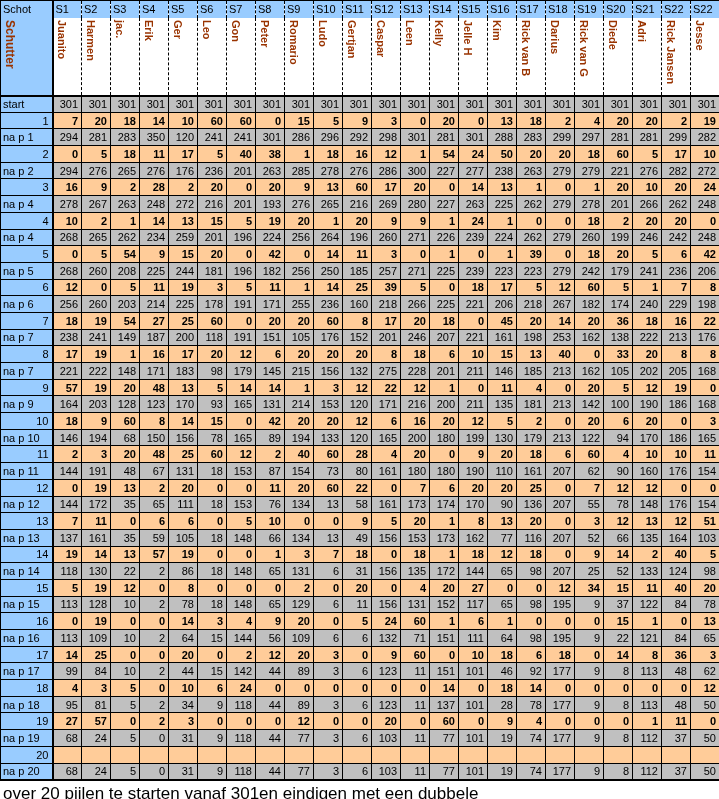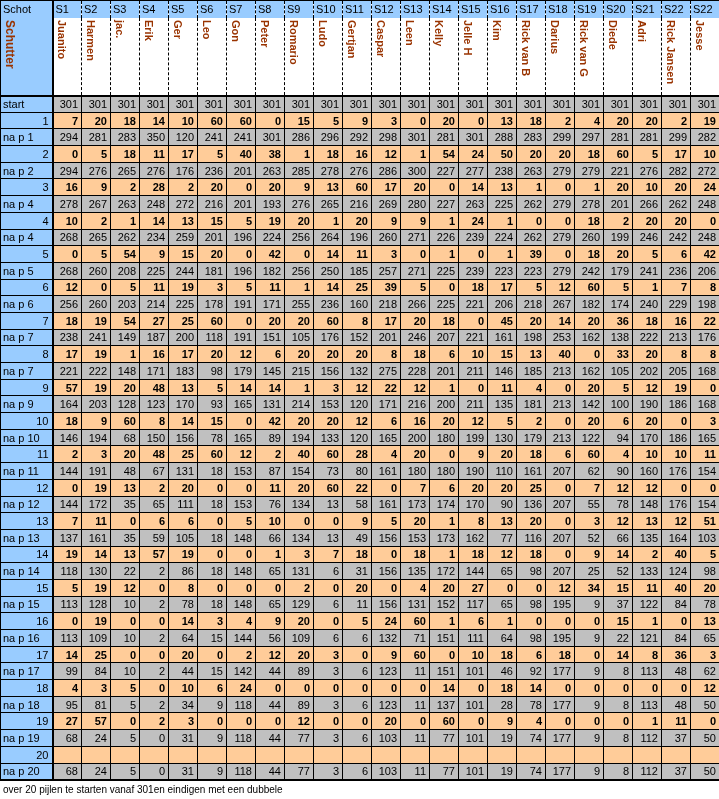--- a/index.html
+++ b/index.html
@@ -23,21 +23,21 @@
   .vert.side{font-size:12px;}
   
   tr.datarow td{border:1px solid var(--border);font-size:11px;height:16.7px;padding:0 3px 0 2px;vertical-align:middle;}
   tr.datarow td.label{background:var(--blue);text-align:left;border-right:2px solid var(--border);}
   tr.datarow.throw td.label{text-align:right;}
   tr.datarow td.val{text-align:right;}
   tr.datarow.throw td.val{background:var(--orange);font-weight:bold;}
   tr.datarow.start td.val,tr.datarow.result td.val{background:var(--gray);font-weight:normal;}
   tr.datarow.first td{border-top:2px solid var(--border);}
   
-  .note{font-size:10px;color:#000;padding:3px 0 0 3px;height:16px;}
+  .note{font-size:17px;color:#000;padding:3px 0 0 3px;height:16px;}
 </style>
 </head>
 <body>
 
 <table class="grid" id="grid">
   <colgroup id="cols">
       <col style="width: 52px;">
       <col style="width: 29px;">
       <col style="width: 29px;">
       <col style="width: 29px;">

